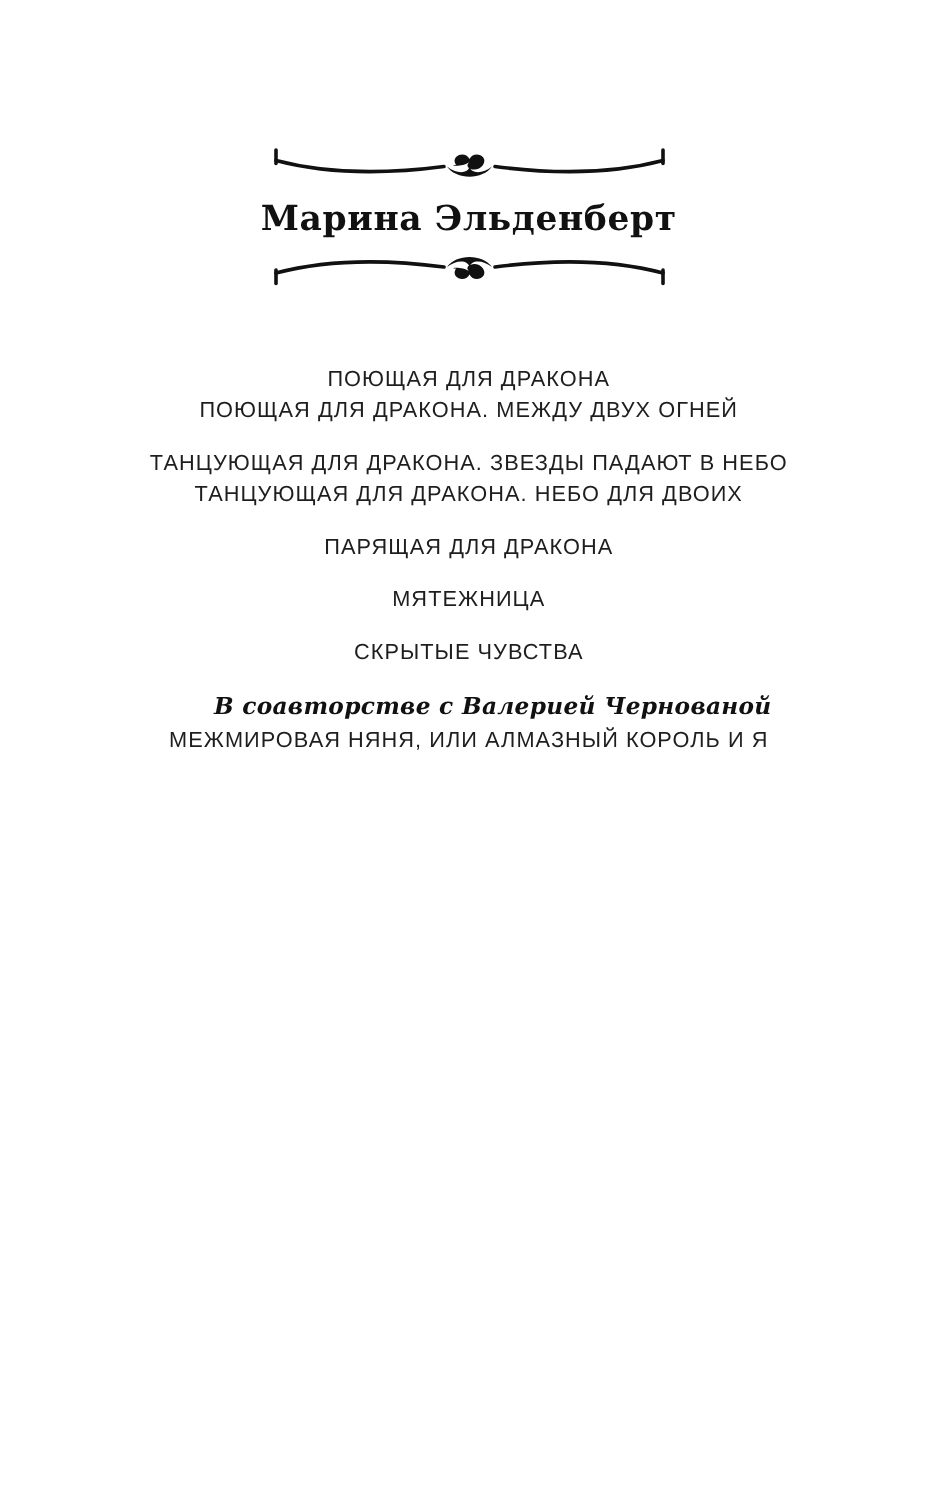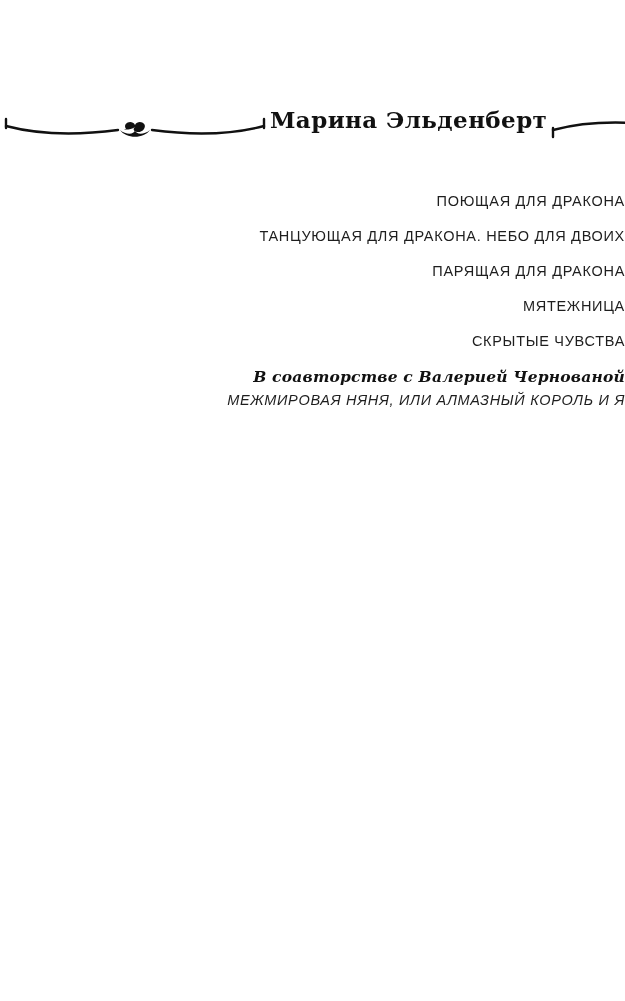--- a/index.html
+++ b/index.html
@@ -18,50 +18,49 @@
     width: 625px;
     height: 1001px;
     position: relative;
     box-sizing: border-box;
   }
 
   
   .author-block {
     margin-top: 96px;
     display: flex;
-    flex-direction: row;
-    align-items: flex-end;
+    flex-direction: column;
+    align-items: center;
   }
   .ornament {
     width: 270px;
     height: 26px;
     display: block;
   }
   .author-name {
     font-family: "DejaVu Serif", serif;
     font-weight: bold;
     font-size: 23px;
     letter-spacing: 0.4px;
     color: #111111;
     margin: 10px 0 8px 0;
     text-align: center;
     white-space: nowrap;
   }
 
   
   .titles {
     margin-top: 50px;
-    text-align: right;
+    text-align: center;
   }
   .group {
     margin-bottom: 14px;
   }
   .group:last-child {
     margin-bottom: 2px;
-    font-style: italic;
   }
   .title-line {
     font-family: "Liberation Sans", sans-serif;
     font-size: 14.5px;
     letter-spacing: 0.7px;
     line-height: 21px;
     color: #1e1e1e;
     text-transform: uppercase;
     white-space: nowrap;
   }
@@ -116,23 +115,25 @@
         </g>
       </svg>
     </span>
 
   </div>
 
   <div class="titles">
 
     <div class="group">
       <div class="title-line">ПОЮЩАЯ ДЛЯ ДРАКОНА</div>
+      <div class="title-line">ПОЮЩАЯ ДЛЯ ДРАКОНА. МЕЖДУ ДВУХ ОГНЕЙ</div>
     </div>
 
     <div class="group">
+      <div class="title-line">ТАНЦУЮЩАЯ ДЛЯ ДРАКОНА. ЗВЕЗДЫ ПАДАЮТ В НЕБО</div>
       <div class="title-line">ТАНЦУЮЩАЯ ДЛЯ ДРАКОНА. НЕБО ДЛЯ ДВОИХ</div>
     </div>
 
     <div class="group">
       <div class="title-line">ПАРЯЩАЯ ДЛЯ ДРАКОНА</div>
     </div>
 
     <div class="group">
       <div class="title-line">МЯТЕЖНИЦА</div>
     </div>

